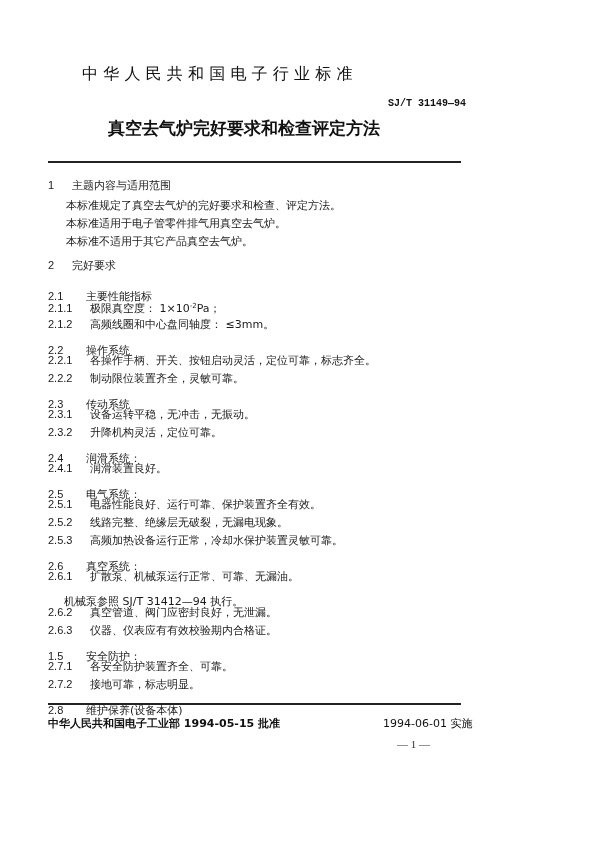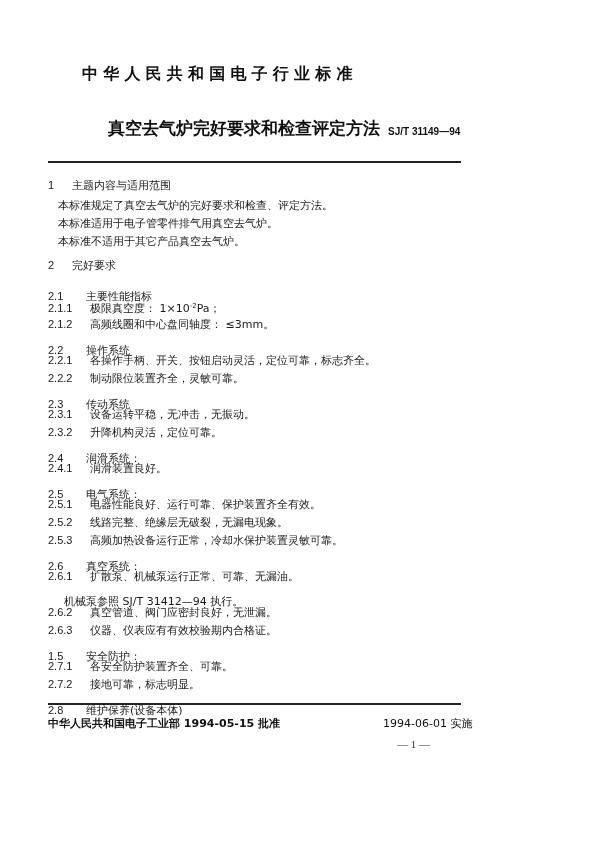--- a/index.html
+++ b/index.html
@@ -2,40 +2,40 @@
 <html><head>
   <meta charset="utf-8">
   <style>
     html, body { margin: 0; padding: 0; background: #ffffff; }
     body {
       width: 600px; height: 849px; position: relative; overflow: hidden;
       font-family: "DejaVu Sans", sans-serif; color: #1a1a1a;
     }
     .abs { position: absolute; white-space: nowrap; }
     .std-header {
-      left: 82px; top: 64px; font-size: 16px; font-weight: bold;
+      left: 82px; top: 64px; font-size: 16px; font-weight: normal;
       letter-spacing: 5.2px; color: #111;
     }
     .std-code {
       left: 388px; top: 98px; font-size: 10px; font-weight: bold;
-      font-family: Liberation Sans, sans-serif; color: #111; margin-top: 28px;
+      font-family: Liberation Mono, monospace; color: #111;
     }
     .doc-title {
       left: 84px; top: 117px; font-size: 17px; font-weight: bold; color: #111; margin-left: 24px;
     }
     .rule { position: absolute; left: 48px; width: 413px; height: 2px; background: #222; }
     .rule.top { top: 161px; }
     .rule.bottom { top: 703px; }
     .line { position: absolute; left: 48px; font-size: 11px; line-height: 14px; white-space: nowrap; }
     .line.h1 { font-weight: normal; }
     .line .num { display: inline-block; font-family: "Liberation Sans", sans-serif; }
     .line.h1 .num { width: 24px; }
     .line.l2 .num { width: 38px; margin-top: 8px; }
     .line.l3 .num { width: 42px; }
-    .line.indent { left: 58px; text-align: center; }
+    .line.indent { left: 66px; text-align: center; }
     .line.indent2 { left: 64px; margin-top: 8px; }
     sup { font-size: 7px; vertical-align: 4px; }
     .footer-left {
       left: 48px; top: 716px; font-size: 11px; font-weight: bold; color: #111;
     }
     .footer-right {
       left: 383px; top: 716px; font-size: 11px; color: #111;
     }
     .page-num {
       left: 397px; top: 738px; font-size: 11px; font-family: "Liberation Serif", serif; color: #333;

